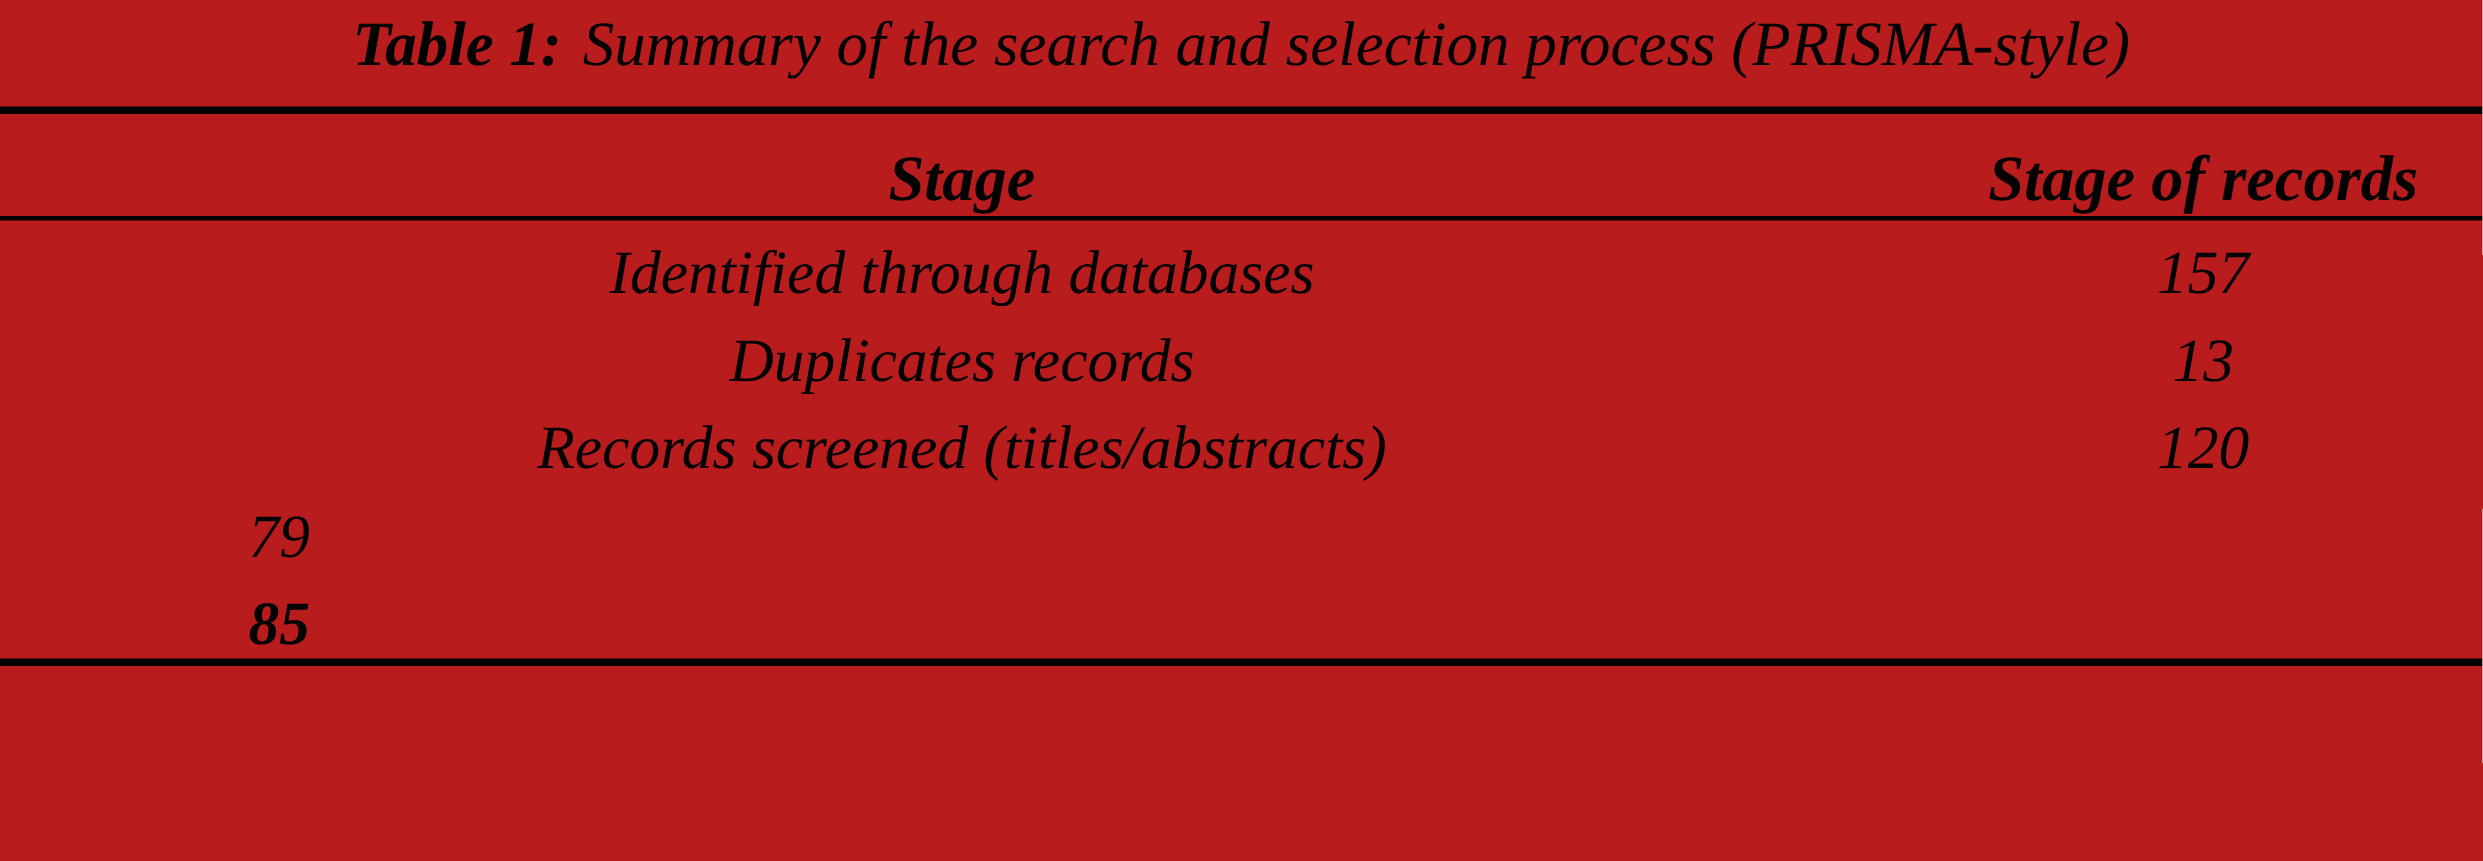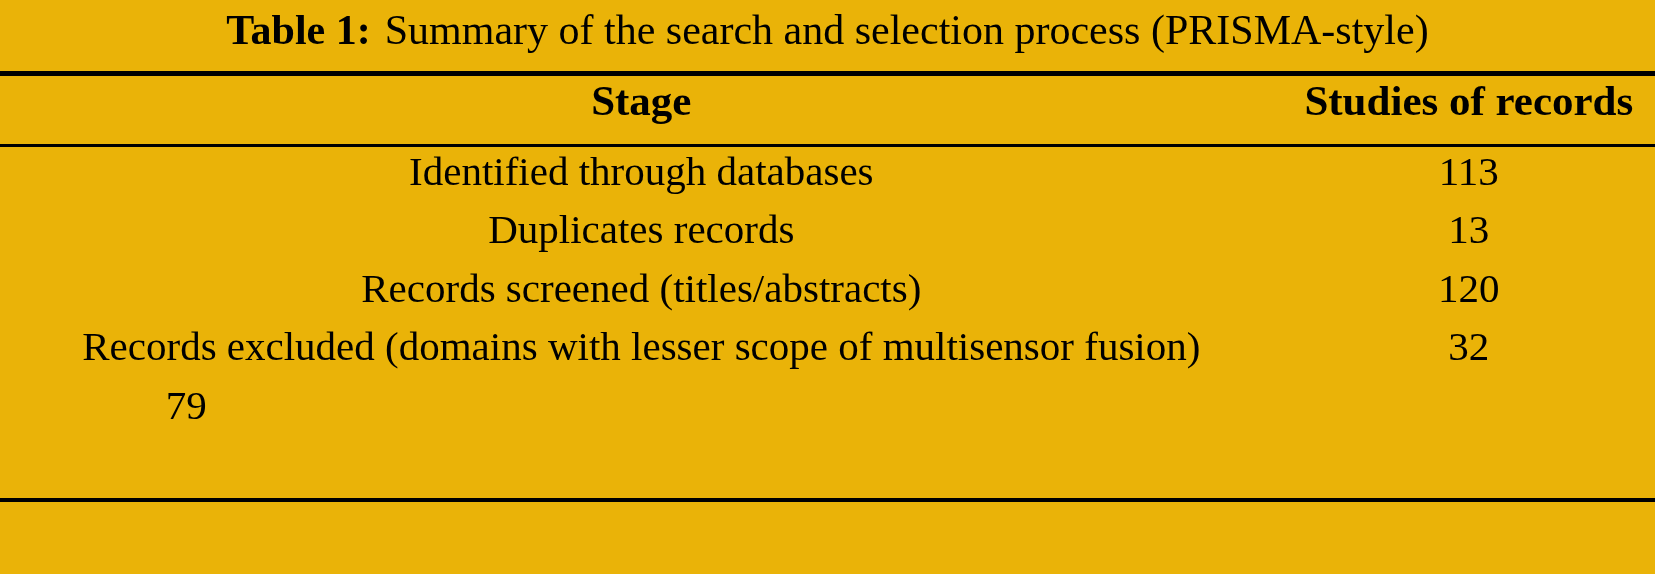--- a/index.html
+++ b/index.html
@@ -37,21 +37,21 @@
     width: 100%;
   }
   .rule {
     width: 100%;
     background: #000000;
   }
   .rule.heavy { height: 4.5px; }
   .rule.light { height: 3px; }
   .row {
     display: flex;
-    align-items: flex-start;
+    align-items: flex-end;
     width: 100%;
   }
   .row.header-row {
     height: 68px;
     font-size: 43px;
     font-weight: bold;
   }
   .row.body-row {
     height: 58.5px;
     font-size: 41px;
@@ -66,58 +66,55 @@
   }
   .cell-records {
     width: 22.5%;
     text-align: center;
     white-space: nowrap;
   }
 </style>
 </head>
 <body>
 
-<div class="page" style="background: #eab308; color: rgb(0, 0, 0);">
+<div class="page" style="background: #b91c1c; color: rgb(0, 0, 0); font-style: italic;">
 
   <div class="caption">
     <span class="caption-label">Table 1:</span><span>Summary of the search and selection process (PRISMA-style)</span>
   </div>
 
   <div class="tbl">
 
     <div class="rule heavy" style="background: rgb(0, 0, 0);"></div>
 
     <div class="row header-row">
       <div class="cell-stage">Stage</div>
-      <div class="cell-records">Studies of records</div>
+      <div class="cell-records">Stage of records</div>
     </div>
 
     <div class="rule light" style="background: rgb(0, 0, 0);"></div>
 
     <div id="table-body">
         <div class="row body-row">
     <div class="cell-stage">Identified through databases</div>
-    <div class="cell-records">113</div>
+    <div class="cell-records">157</div>
   </div>
         <div class="row body-row">
     <div class="cell-stage">Duplicates records</div>
     <div class="cell-records">13</div>
   </div>
         <div class="row body-row">
     <div class="cell-stage">Records screened (titles/abstracts)</div>
     <div class="cell-records">120</div>
   </div>
         <div class="row body-row">
-    <div class="cell-stage">Records excluded (domains with lesser scope of multisensor fusion)</div>
-    <div class="cell-records">32</div>
-  </div>
-        <div class="row body-row">
     <div class="cell-records">79</div>
   </div>
         <div class="row body-row bold">
+    <div class="cell-records">85</div>
   </div>
       </div>
 
     <div class="rule heavy" style="background: rgb(0, 0, 0);"></div>
 
   </div>
 
 </div>
 
 </body></html>

